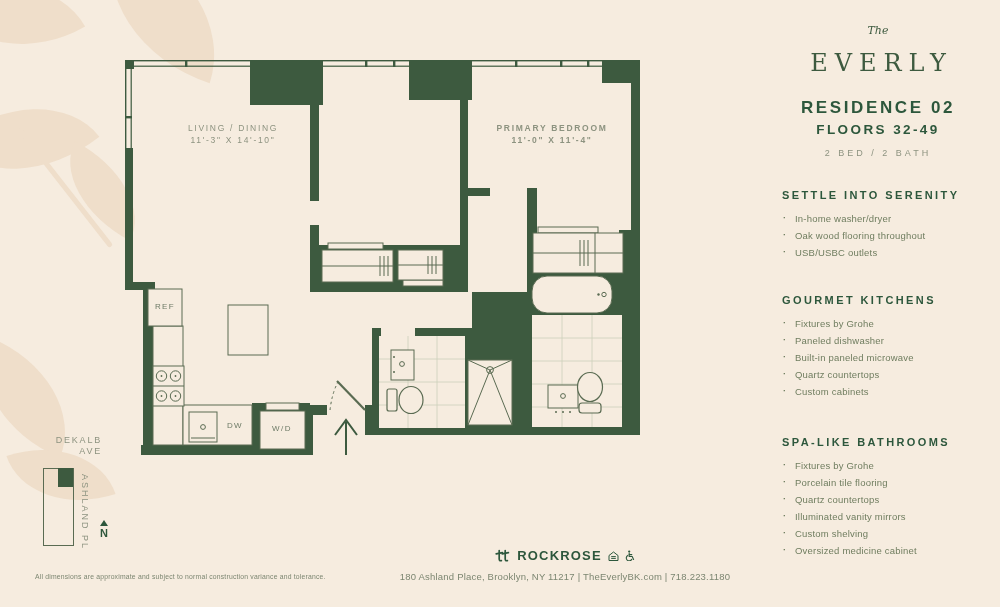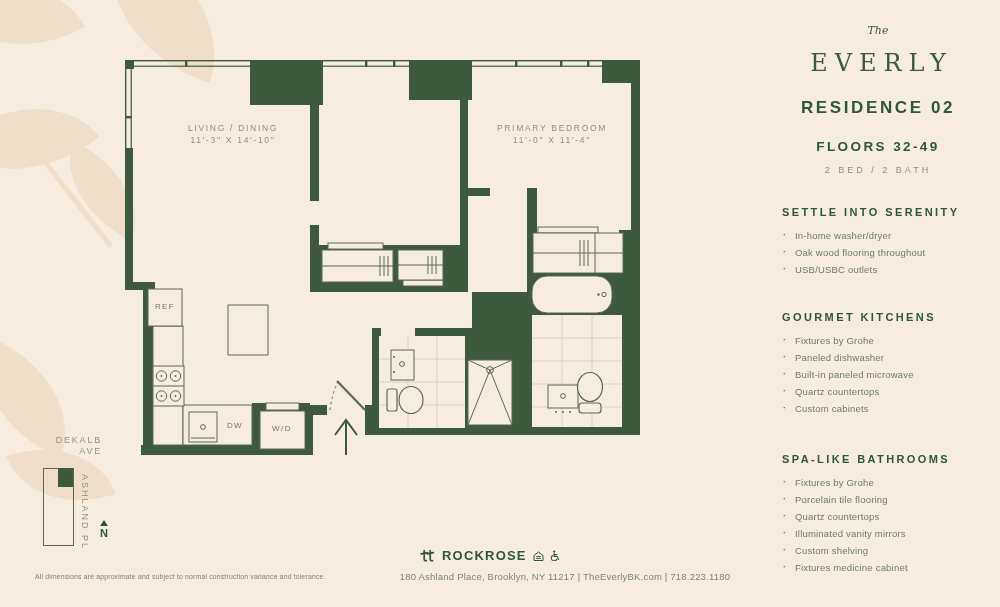--- a/index.html
+++ b/index.html
@@ -32,35 +32,35 @@
   .compass .n{font-size:11px;font-weight:bold;letter-spacing:0;}
   
   .panel{left:770px;top:24px;width:216px;}
   .brand-the{font-family:"DejaVu Serif",serif;font-style:italic;font-size:11px;
     color:#3d5a3f;text-align:center;}
   .brand-name{font-family:"DejaVu Serif",serif;font-size:24px;letter-spacing:7px;
     color:#3d5a3f;text-align:center;padding-left:7px;margin-top:12px;}
   .res-title{font-size:17px;font-weight:bold;letter-spacing:2.6px;color:#2d573c;
     text-align:center;margin-top:21px;}
   .res-floors{font-size:13.5px;font-weight:bold;letter-spacing:2.4px;color:#2d573c;
-    text-align:center;margin-top:21px;}
+    text-align:center;margin-top:4px;}
   .res-config{font-size:9px;letter-spacing:3px;color:#8d9380;text-align:center;margin-top:11px;}
   .section{margin:0 0 0 12px;}
   .sec-title{font-size:11px;font-weight:bold;letter-spacing:2.4px;color:#2d573c;margin-top:20px;}
   .feat{list-style:none;margin:9px 0 0;padding:0;}
   .feat li{font-size:9.5px;color:#6f7d5f;padding:3px 0 3px 13px;position:relative;
     letter-spacing:.2px;}
   .feat li::before{content:"\00B7";position:absolute;left:1px;top:2px;font-weight:bold;color:#6f7d5f;}
   .sec-serenity{margin-top:31px;}
   .sec-kitchens{margin-top:33px;}
   .sec-baths{margin-top:36px;}
   
   .disclaimer{left:35px;top:573px;font-size:6.8px;color:#7c8671;letter-spacing:.2px;}
   .rockrose{left:420px;top:548px;width:290px;display:flex;align-items:center;
-    justify-content:flex-start;gap:6px;}
+    justify-content:center;gap:6px;}
   .rockrose .name{font-size:13px;font-weight:bold;letter-spacing:1.2px;color:#2d573c;}
   .address{left:330px;top:571px;width:470px;text-align:center;font-size:9.5px;
     color:#7c8671;letter-spacing:.2px;}
 </style>
 </head>
 <body>
 
 <div class="abs" style="left:0;top:0;width:230px;height:560px;">
   <div class="leaf" style="left:95px;top:-45px;width:135px;height:110px;transform:rotate(18deg);"></div>
   <div class="leaf" style="left:-40px;top:-30px;width:110px;height:90px;transform:rotate(-30deg);"></div>
@@ -251,21 +251,21 @@
       <line x1="221" y1="396" x2="221" y2="362"></line>
       <polyline points="210,375 221,360 232,375"></polyline>
     </g>
   </svg>
 
   
   <div class="room-label" style="left:38px;top:63px;width:140px;">
     <div>LIVING / DINING</div>
     <div>11'-3" X 14'-10"</div>
   </div>
-  <div class="room-label" style="left:357px;top:63px;width:140px;">
+  <div class="room-label" style="left:357px;top:63px;width:140px;font-weight:bold;">
     <div>PRIMARY BEDROOM</div>
     <div>11'-0" X 11'-4"</div>
   </div>
   <div class="fixture-label" style="left:20px;top:242px;width:40px;">REF</div>
   <div class="fixture-label" style="left:90px;top:361px;width:40px;">DW</div>
   <div class="fixture-label" style="left:137px;top:364px;width:40px;">W/D</div>
 </div>
 
 <div class="abs minimap">
   <div class="map-street" style="left:2px;top:5px;width:72px;">DEKALB AVE</div>
@@ -306,21 +306,21 @@
   </div>
 
   <div class="section sec-baths">
     <div class="sec-title">SPA-LIKE BATHROOMS</div>
     <ul class="feat">
       <li>Fixtures by Grohe</li>
       <li>Porcelain tile flooring</li>
       <li>Quartz countertops</li>
       <li>Illuminated vanity mirrors</li>
       <li>Custom shelving</li>
-      <li>Fixtures medicine cabinet</li>
+      <li>Oversized medicine cabinet</li>
     </ul>
   </div>
 </aside>
 
 <div class="abs disclaimer">All dimensions are approximate and subject to normal construction variance and tolerance.</div>
 
 <div class="abs rockrose">
   <svg width="16" height="14" viewBox="0 0 16 14" stroke="#2d573c" stroke-width="1.7" fill="none" stroke-linecap="round">
     <path d="M4.2,1.5 L4.2,10 Q4.2,12.3 6.4,11.6"></path>
     <path d="M1.2,4.8 L7.4,3.6"></path>

